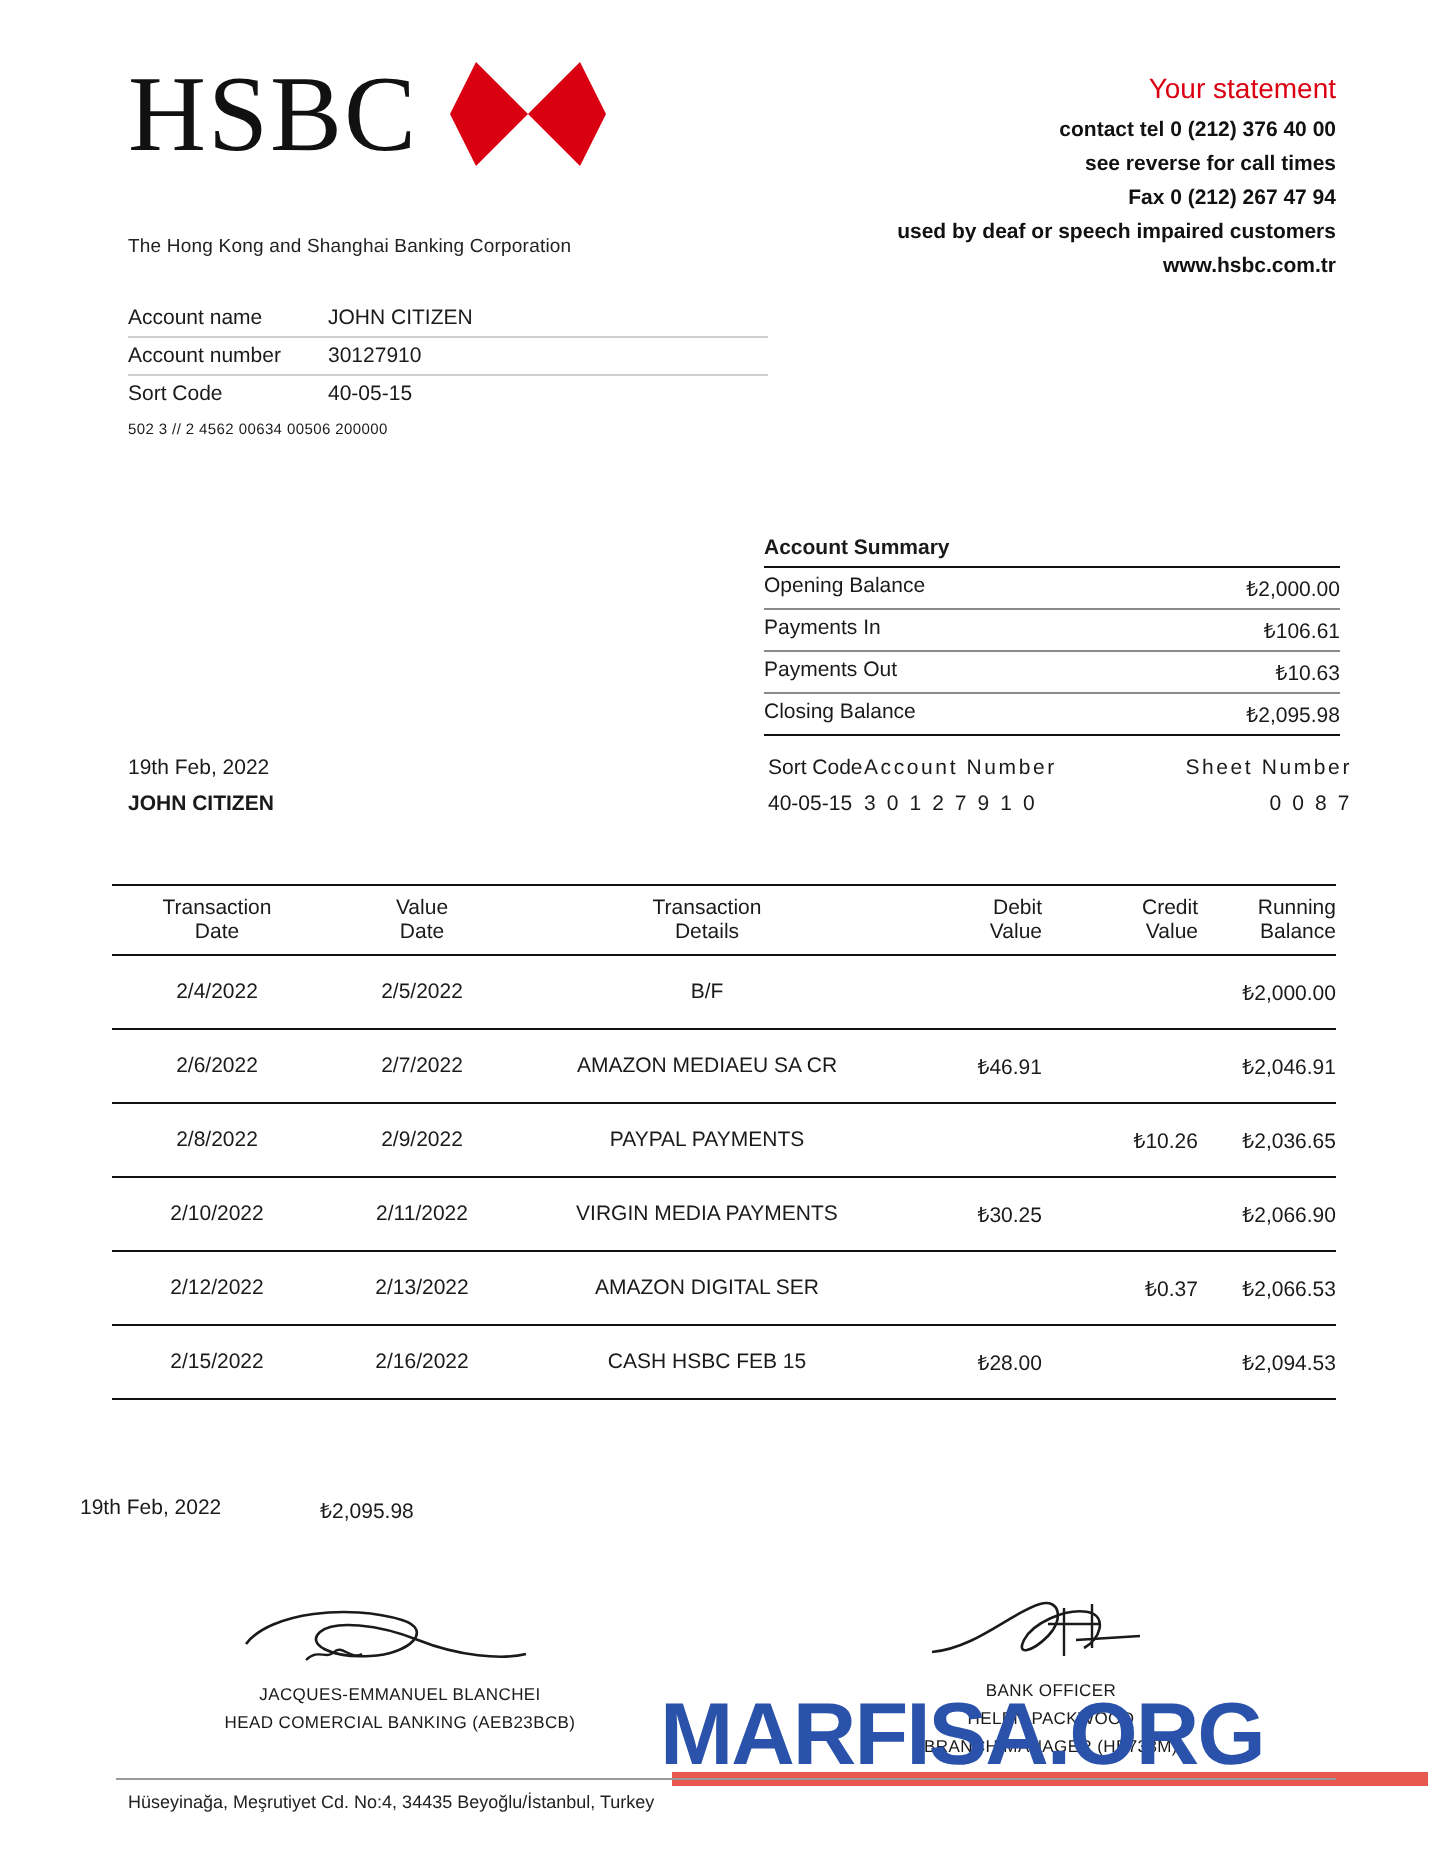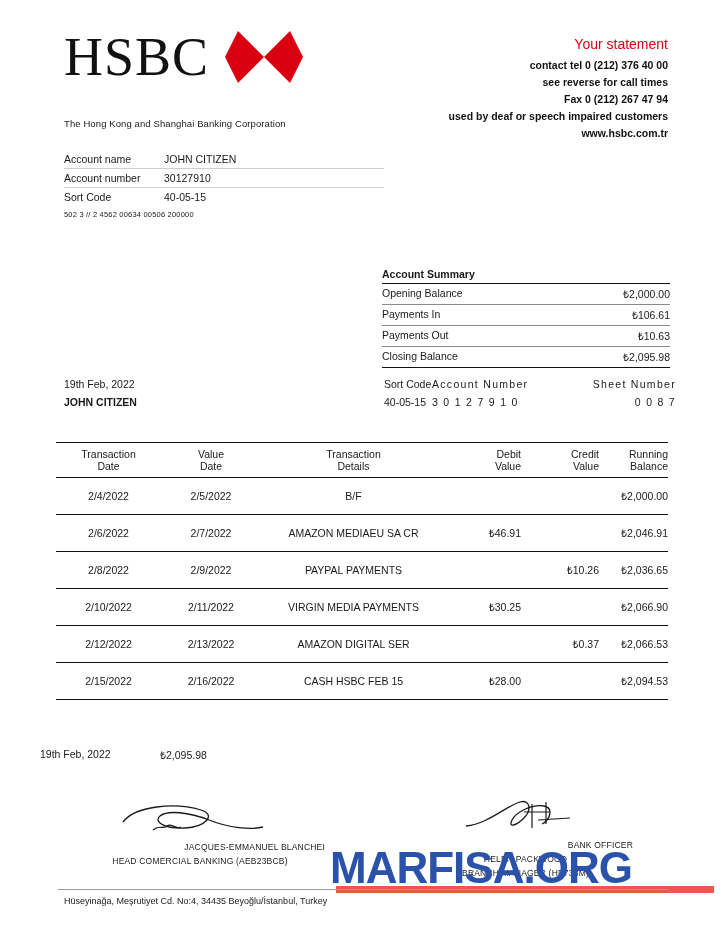--- a/index.html
+++ b/index.html
@@ -183,21 +183,21 @@
   
   .sig {
     position: absolute;
     font-size: 8.5px;
     text-align: center;
     letter-spacing: 0.2px;
   }
   .sig-left  { left: 75px;  top: 800px; width: 250px; }
   .sig-right { left: 418px; top: 798px; width: 215px; }
   .sig-mark { height: 38px; }
-  .sig-name { margin-top: 2px; text-align: right; }
+  .sig-name { margin-top: 2px; }
   .sig-role { margin-top: 4px; }
 
   
   .watermark {
     position: absolute;
     left: 330px;
     top: 843px;
     font-family: "Liberation Sans", sans-serif;
     font-size: 44px;
     font-weight: bold;

